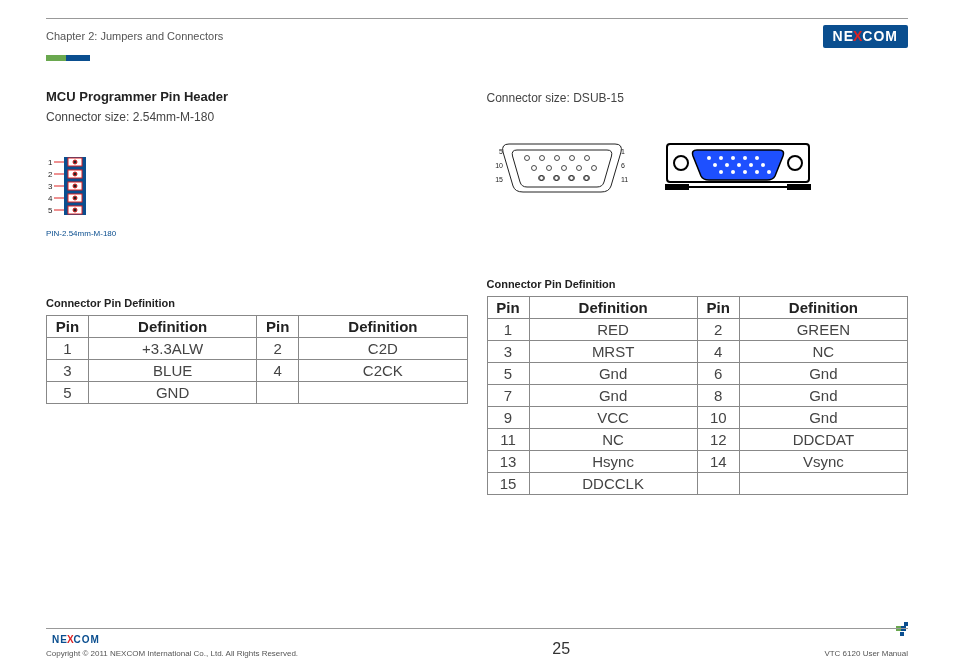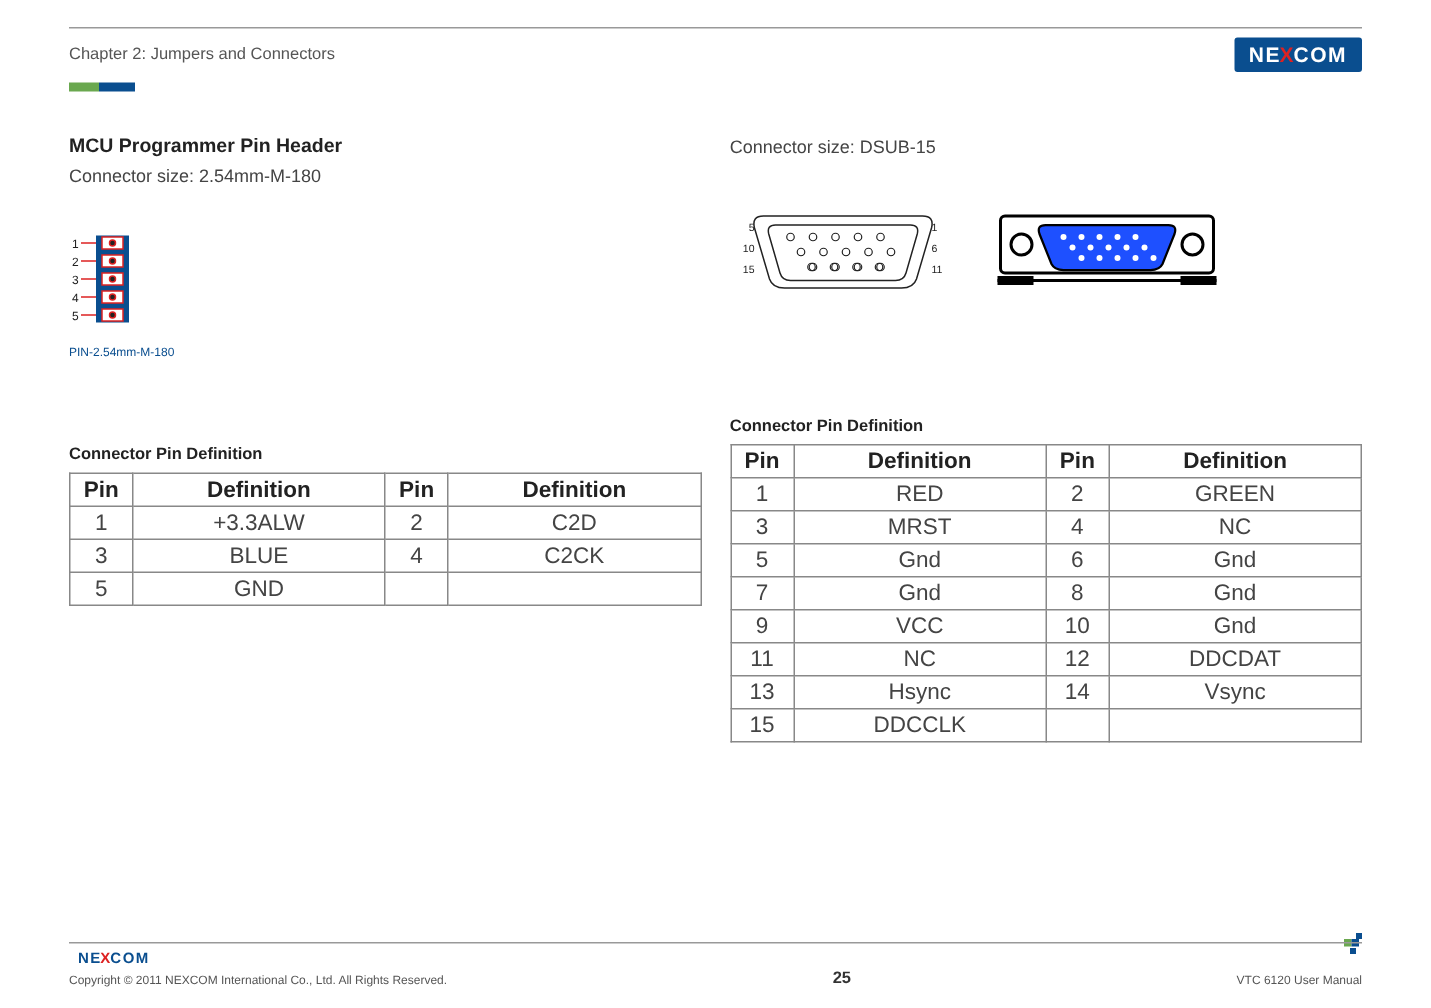--- a/index.html
+++ b/index.html
@@ -147,22 +147,22 @@
     font-size: 10px;
     padding: 2px 6px;
     background:#fff;
     color:#0a4e8f;
     border:none;
     letter-spacing:1px;
     font-weight:800;
   }
   .nexcom-logo.small .xred { color:#d22; }
   .pagenum {
-    font-size: 11px;
-    font-weight:700;
+    font-size: 16px;
+    font-weight:400;
     color:#333;
     text-align:center;
   }
   .corner-mark {
     position:absolute;
     right:44px;
     bottom:36px;
     width:14px;
     height:14px;
   }

